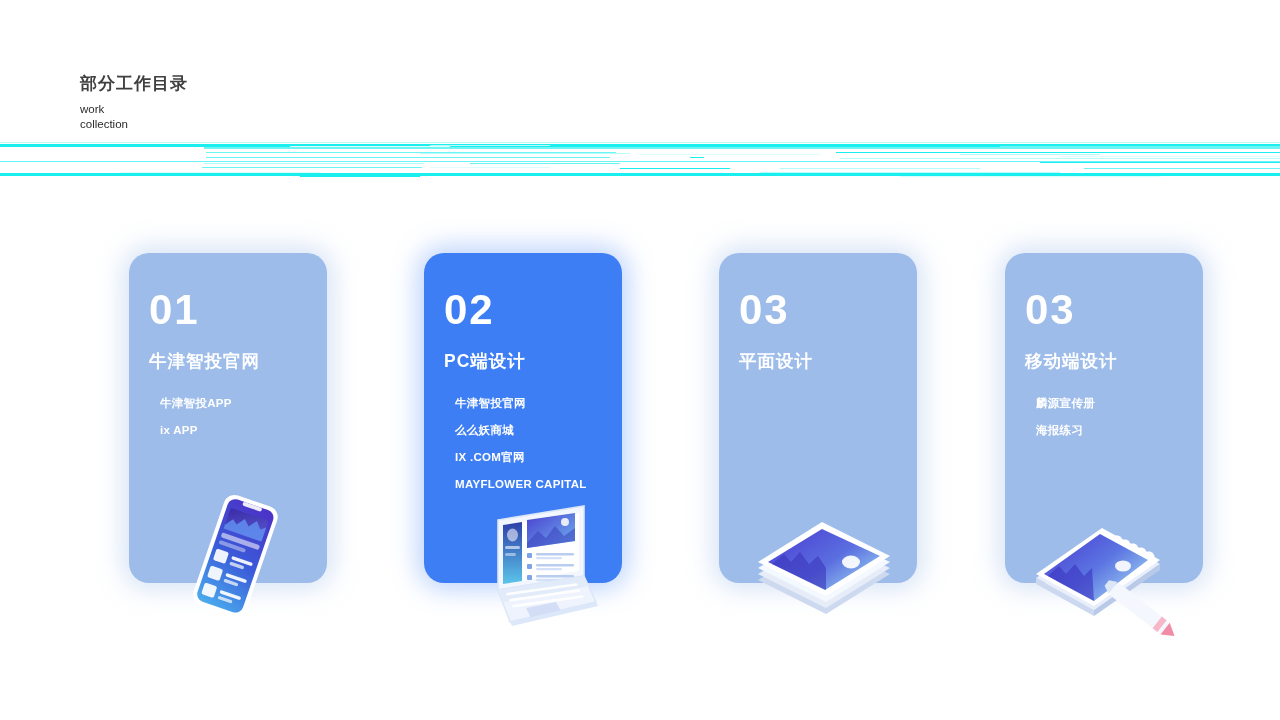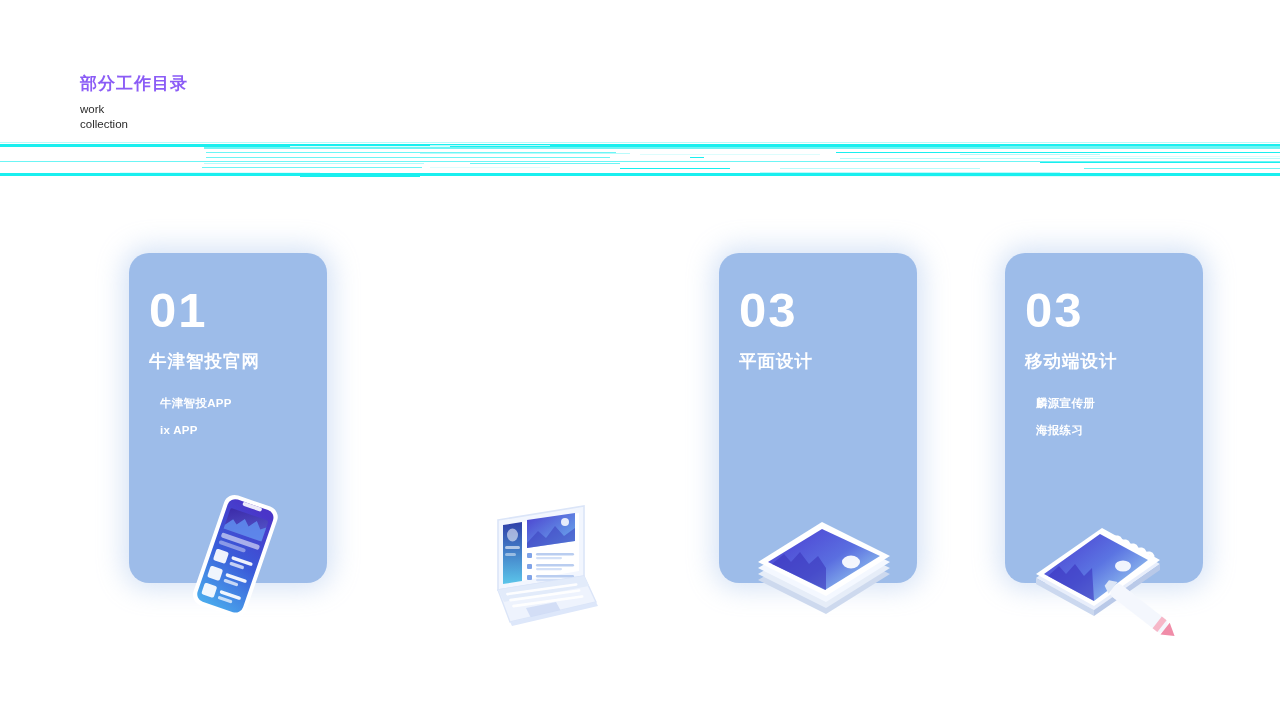--- a/index.html
+++ b/index.html
@@ -14,21 +14,21 @@
     position: relative;
     width: 1280px; height: 720px;
     background: #ffffff;
   }
 
   
   .header { position: absolute; left: 80px; top: 72px; }
   .header-title {
     font-size: 17px;
     font-weight: 700;
-    color: #8b5cf6;
+    color: #404040;
     letter-spacing: 1px;
     line-height: 24px;
   }
   .header-sub {
     margin-top: 6px;
     font-size: 11.5px;
     color: #2b2b2b;
     line-height: 14.5px;
     font-weight: 400;
   }
@@ -62,21 +62,21 @@
     box-shadow: 0 0 26px 6px rgba(61,126,245,0.35);
   }
   .card.c1 { left: 129px; }
   .card.c2 { left: 424px; }
   .card.c3 { left: 719px; }
   .card.c4 { left: 1005px; }
 
   .card-num {
     position: absolute;
     left: 20px; top: 32px;
-    font-size: 49px;
+    font-size: 42px;
     font-weight: 700;
     color: #ffffff;
     letter-spacing: 2px;
     line-height: 50px;
   }
   .card-title {
     position: absolute;
     left: 20px; top: 96px;
     font-size: 17.5px;
     font-weight: 700;
@@ -161,20 +161,30 @@
 
   <div class="card c1">
     <div class="card-num">01</div>
     <div class="card-title">牛津智投官网</div>
     <ul class="card-list">
       <li>牛津智投APP</li>
       <li>ix APP</li>
     </ul>
   </div>
 
+  <div class="card c2 accent">
+    <div class="card-num">02</div>
+    <div class="card-title">PC端设计</div>
+    <ul class="card-list">
+      <li>牛津智投官网</li>
+      <li>么么妖商城</li>
+      <li>IX .COM官网</li>
+      <li>MAYFLOWER CAPITAL</li>
+    </ul>
+  </div>
 
   <div class="card c3">
     <div class="card-num">03</div>
     <div class="card-title">平面设计</div>
   </div>
 
   <div class="card c4">
     <div class="card-num">03</div>
     <div class="card-title">移动端设计</div>
     <ul class="card-list">

